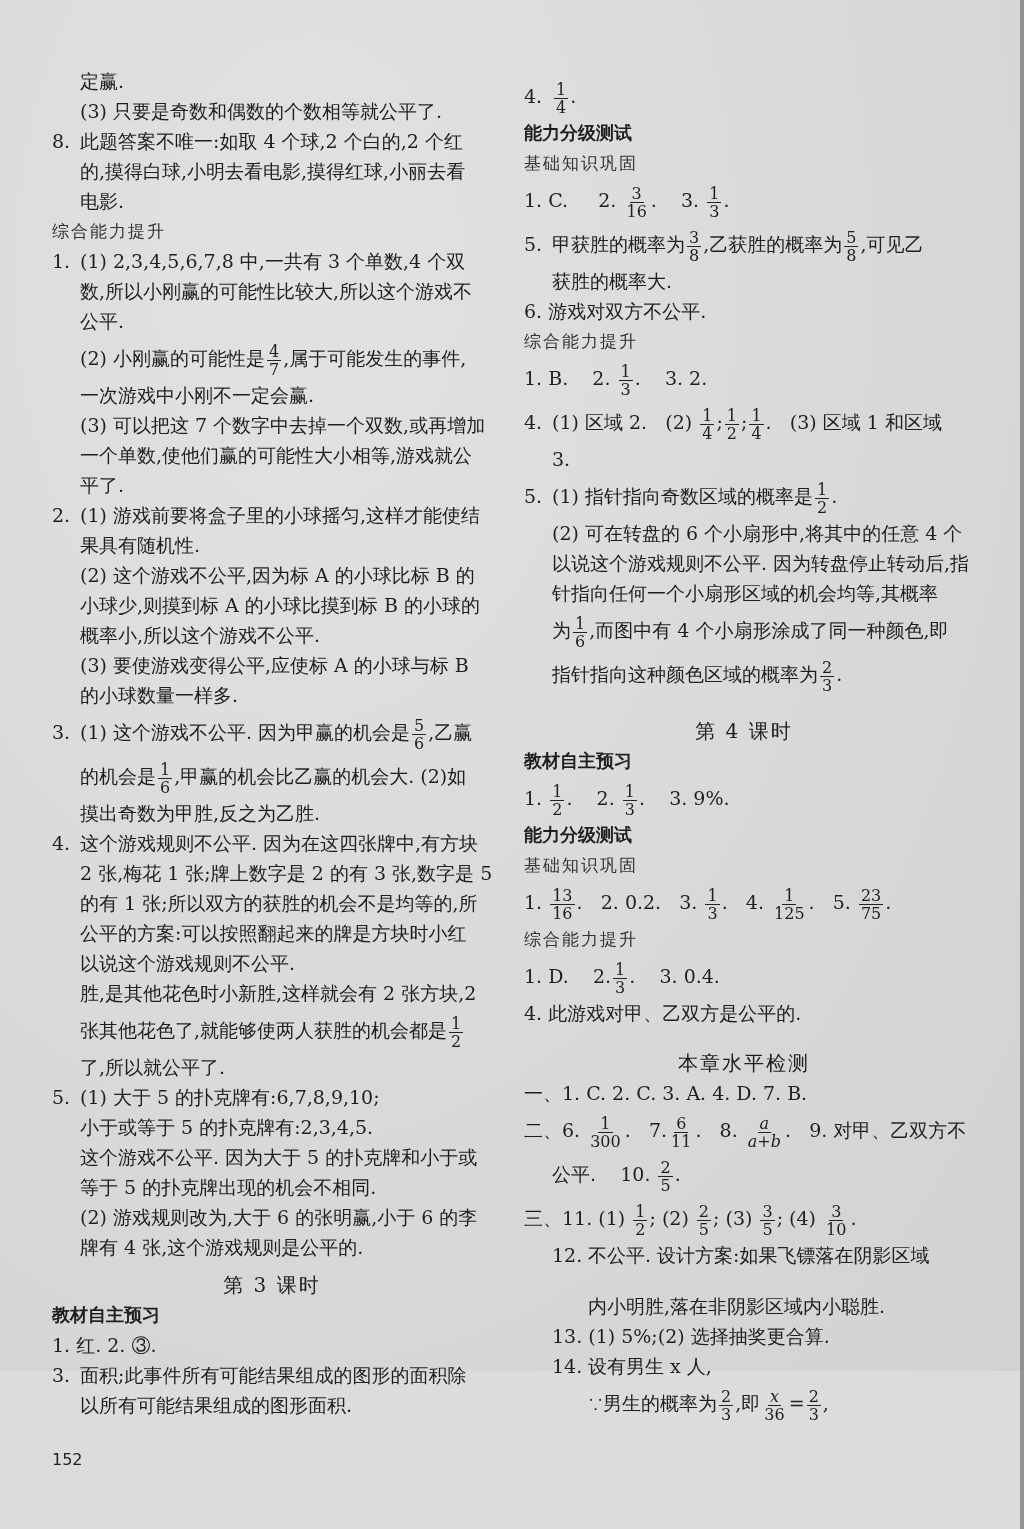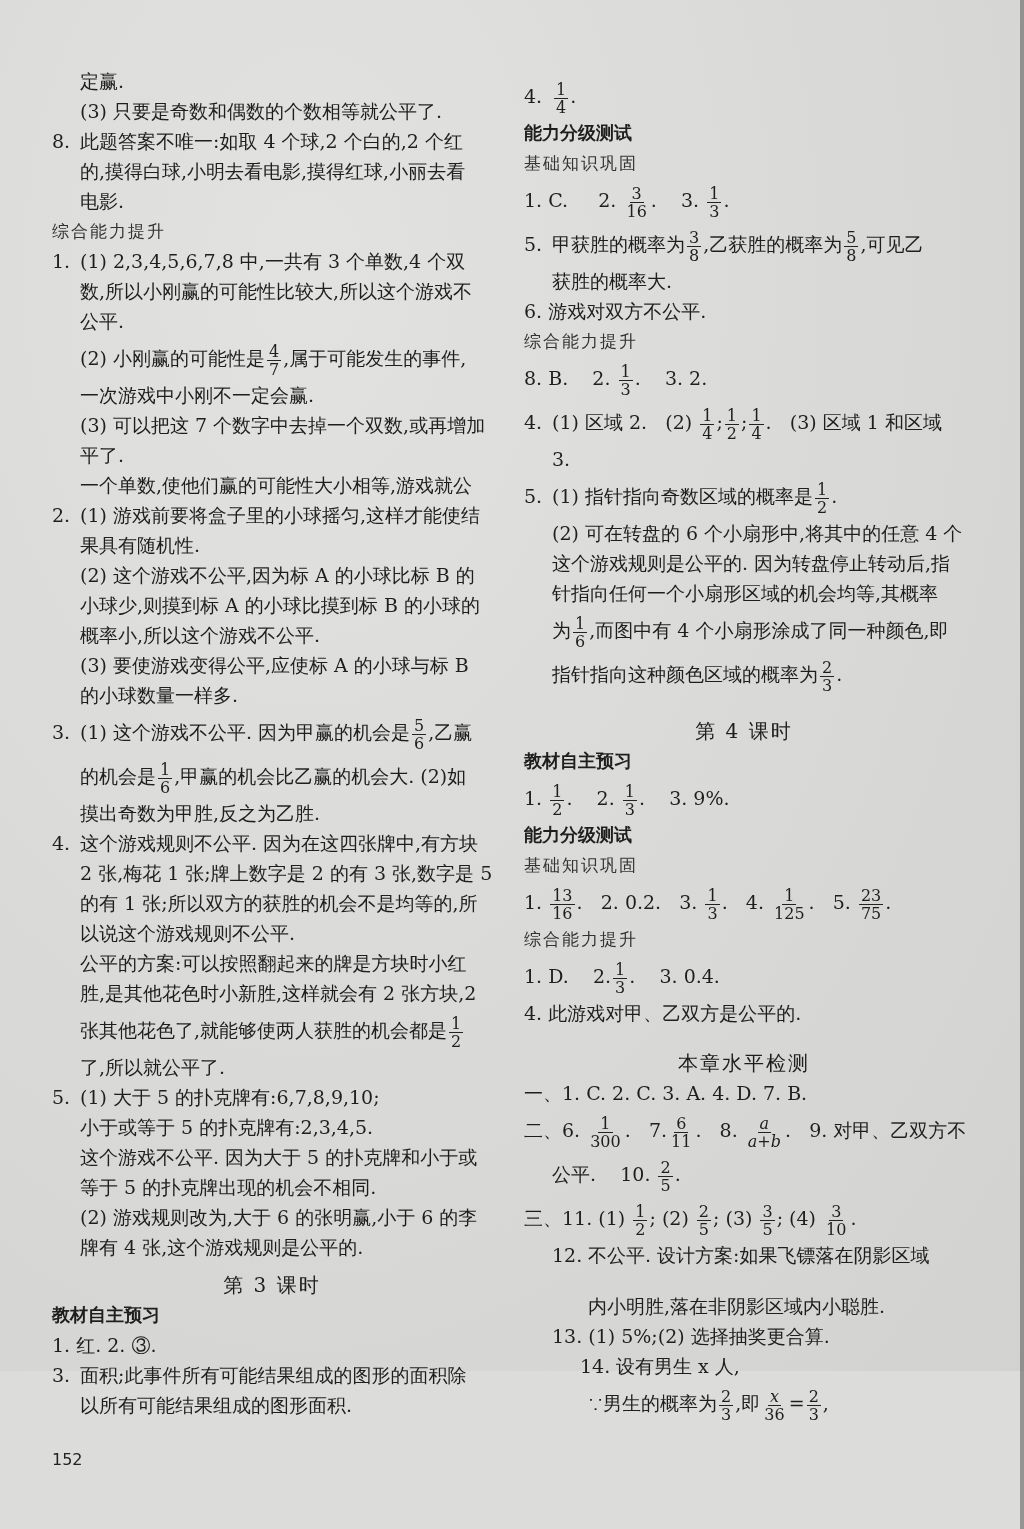--- a/index.html
+++ b/index.html
@@ -61,22 +61,22 @@
       <div class="line ind1">数,所以小刚赢的可能性比较大,所以这个游戏不</div>
       <div class="line ind1">公平.</div>
       <div class="line ind1 tall">
         <span>(2) 小刚赢的可能性是</span><span class="frac">
             <span class="n">4</span>
             <span class="d">7</span>
           </span><span>,属于可能发生的事件,</span>
       </div>
       <div class="line ind1">一次游戏中小刚不一定会赢.</div>
       <div class="line ind1">(3) 可以把这 7 个数字中去掉一个双数,或再增加</div>
+      <div class="line ind1">一个单数,使他们赢的可能性大小相等,游戏就公</div>
       <div class="line ind1">平了.</div>
-      <div class="line ind1">一个单数,使他们赢的可能性大小相等,游戏就公</div>
     </div>
 
     <div>
       <div class="line"><span class="num">2.</span><span>(1) 游戏前要将盒子里的小球摇匀,这样才能使结</span></div>
       <div class="line ind1">果具有随机性.</div>
       <div class="line ind1">(2) 这个游戏不公平,因为标 A 的小球比标 B 的</div>
       <div class="line ind1">小球少,则摸到标 A 的小球比摸到标 B 的小球的</div>
       <div class="line ind1">概率小,所以这个游戏不公平.</div>
       <div class="line ind1">(3) 要使游戏变得公平,应使标 A 的小球与标 B</div>
       <div class="line ind1">的小球数量一样多.</div>
@@ -91,22 +91,22 @@
             <span class="n">1</span>
             <span class="d">6</span>
           </span><span>,甲赢的机会比乙赢的机会大. (2)如</span></div>
       <div class="line ind1">摸出奇数为甲胜,反之为乙胜.</div>
     </div>
 
     <div>
       <div class="line"><span class="num">4.</span><span>这个游戏规则不公平. 因为在这四张牌中,有方块</span></div>
       <div class="line ind1">2 张,梅花 1 张;牌上数字是 2 的有 3 张,数字是 5</div>
       <div class="line ind1">的有 1 张;所以双方的获胜的机会不是均等的,所</div>
+      <div class="line ind1">公平的方案:可以按照翻起来的牌是方块时小红</div>
       <div class="line ind1">以说这个游戏规则不公平.</div>
-      <div class="line ind1">公平的方案:可以按照翻起来的牌是方块时小红</div>
       <div class="line ind1">胜,是其他花色时小新胜,这样就会有 2 张方块,2</div>
       <div class="line ind1 tall"><span>张其他花色了,就能够使两人获胜的机会都是</span><span class="frac">
             <span class="n">1</span>
             <span class="d">2</span>
           </span></div>
       <div class="line ind1">了,所以就公平了.</div>
     </div>
 
     <div>
       <div class="line"><span class="num">5.</span><span>(1) 大于 5 的扑克牌有:6,7,8,9,10;</span></div>
@@ -158,21 +158,21 @@
           </span><span>,乙获胜的概率为</span><span class="frac">
             <span class="n">5</span>
             <span class="d">8</span>
           </span><span>,可见乙</span></div>
       <div class="line ind1">获胜的概率大.</div>
     </div>
     <div class="line">6. 游戏对双方不公平.</div>
 
     <div class="line heading-plain">综合能力提升</div>
     <div class="line tall">
-      <span>8. B.</span>&nbsp;&nbsp;&nbsp;
+      <span>1. B.</span>&nbsp;&nbsp;&nbsp;
       <span>2.</span>
       <span class="frac">
           <span class="n">1</span>
           <span class="d">3</span>
         </span>.&nbsp;&nbsp;&nbsp;
       <span>3. 2.</span>
     </div>
     <div>
       <div class="line tall"><span class="num">4.</span><span>(1) 区域 2.</span>&nbsp;&nbsp;&nbsp;<span>(2)</span>
         <span class="frac">
@@ -186,21 +186,21 @@
             <span class="d">4</span>
           </span>.&nbsp;&nbsp;&nbsp;<span>(3) 区域 1 和区域</span></div>
       <div class="line ind1">3.</div>
     </div>
     <div>
       <div class="line tall"><span class="num">5.</span><span>(1) 指针指向奇数区域的概率是</span><span class="frac">
             <span class="n">1</span>
             <span class="d">2</span>
           </span>.</div>
       <div class="line ind1">(2) 可在转盘的 6 个小扇形中,将其中的任意 4 个</div>
-      <div class="line ind1">这个游戏规则是公平的. 因为转盘停止转动后,指</div>
+      <div class="line ind1">以说这个游戏规则不公平. 因为转盘停止转动后,指</div>
       <div class="line ind1">针指向任何一个小扇形区域的机会均等,其概率</div>
       <div class="line ind1 tall"><span>为</span><span class="frac">
             <span class="n">1</span>
             <span class="d">6</span>
           </span><span>,而图中有 4 个小扇形涂成了同一种颜色,即</span></div>
       <div class="line ind1 tall"><span>指针指向这种颜色区域的概率为</span><span class="frac">
             <span class="n">2</span>
             <span class="d">3</span>
           </span>.</div>
     </div>
@@ -305,21 +305,21 @@
           </span><span>;</span>
         <span>(4)</span>
         <span class="frac">
             <span class="n">3</span>
             <span class="d">10</span>
           </span><span>.</span>
       </div>
       <div class="line ind1"><span class="num" style="width:36px;">12.</span><span>不公平. 设计方案:如果飞镖落在阴影区域</span></div>
       <div class="line ind2" style="padding-left:64px;margin-top:21px;">内小明胜,落在非阴影区域内小聪胜.</div>
       <div class="line ind1">13. (1) 5%;(2) 选择抽奖更合算.</div>
-      <div class="line ind1"><span class="num" style="width:36px;margin-left:28px;">14.</span><span>设有男生 x 人,</span></div>
+      <div class="line ind1"><span class="num" style="width:36px;">14.</span><span>设有男生 x 人,</span></div>
       <div class="line tall" style="padding-left:64px;">
         <span>∵男生的概率为</span><span class="frac">
             <span class="n">2</span>
             <span class="d">3</span>
           </span><span>,即</span><span class="frac">
             <span class="n" style="font-style:italic;">x</span>
             <span class="d">36</span>
           </span><span>=</span><span class="frac">
             <span class="n">2</span>
             <span class="d">3</span>

